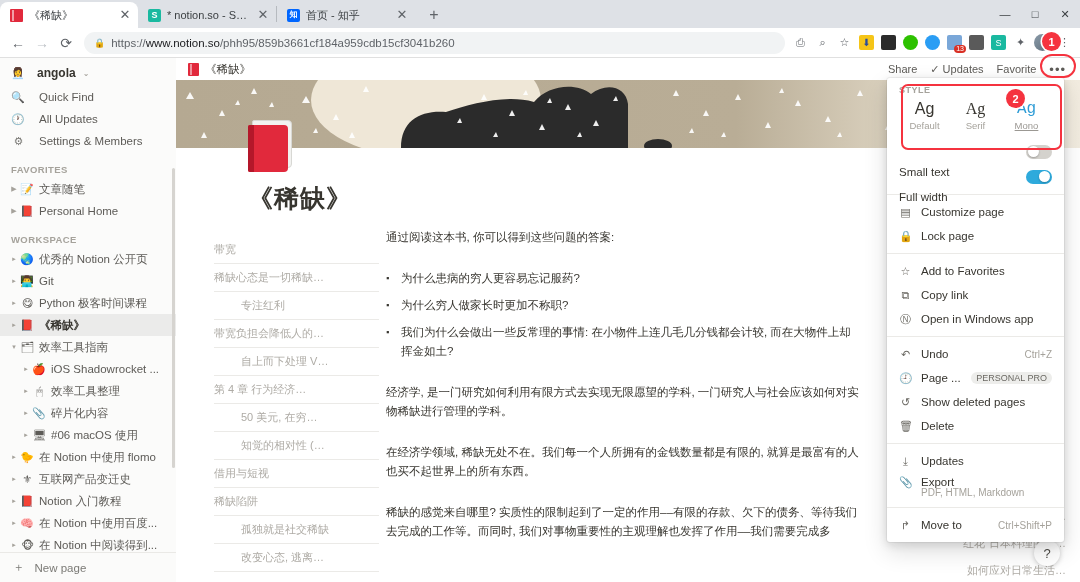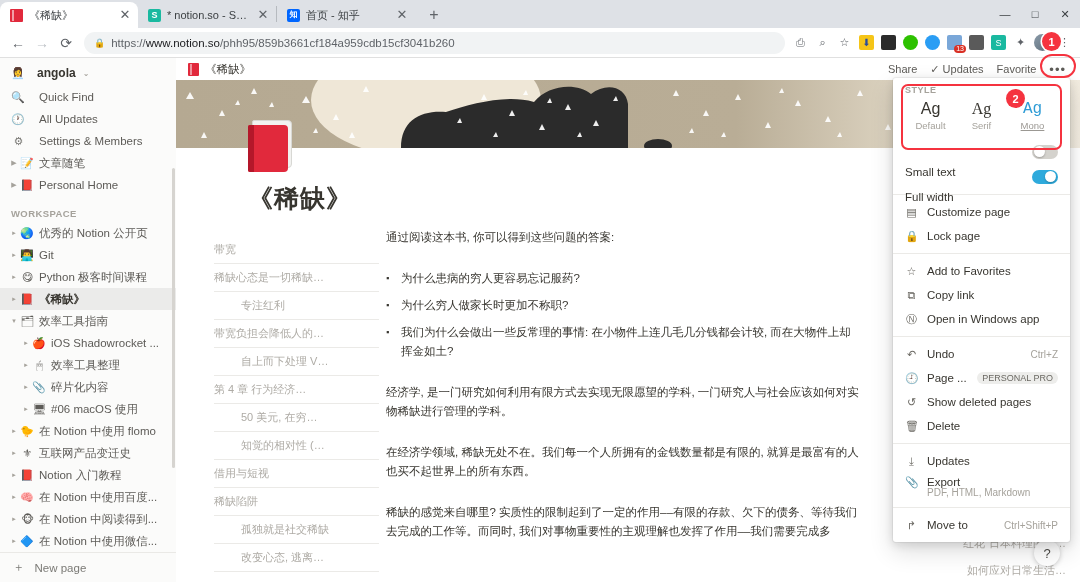--- a/index.html
+++ b/index.html
@@ -129,21 +129,21 @@
   .tr-item { font-size:11px; color:#aeaba5; line-height:27px; white-space:nowrap;
              overflow:hidden; text-overflow:ellipsis; }
 
   .help-btn { position:absolute; right:20px; bottom:16px; width:26px; height:26px;
               border-radius:50%; background:#fff; box-shadow:0 1px 5px rgba(0,0,0,.22);
               display:flex; align-items:center; justify-content:center;
               font-size:13px; color:#4c4a46; }
 
   
   .menu {
-    position:absolute; right:10px; top:78px; width:177px;
+    position:absolute; right:16px; top:78px; width:177px;
     background:#fff; border-radius:3px;
     box-shadow:0 0 0 1px rgba(15,15,15,.05), 0 3px 10px rgba(15,15,15,.12), 0 9px 24px rgba(15,15,15,.14);
     font-size:11.5px; color:#37352f; padding:0 0 5px 0; z-index:20;
   }
   .m-style { padding:7px 12px 8px 12px; position:relative; }
   .m-style-lbl { font-size:9px; color:#a5a29b; font-weight:600; letter-spacing:.5px; margin-bottom:4px; }
   .m-fonts { display:flex; }
   .m-font { flex:1; text-align:center; }
   .m-font .ag { font-size:16px; line-height:20px; color:#37352f; }
   .m-font .nm { font-size:9.5px; color:#a5a29b; margin-top:1px; }
@@ -258,20 +258,21 @@
     </div>
     <div class="sb-row">
       <span class="emj">🕐</span>
       <span class="lbl">All Updates</span>
     </div>
     <div class="sb-row">
       <span class="emj">⚙</span>
       <span class="lbl">Settings &amp; Members</span>
     </div>
 
+    <div class="sb-sec">FAVORITES</div>
     <div class="sb-item">
       <span class="caret">▶</span>
       <span class="emj">📝</span>
       <span class="sb-txt">文章随笔</span>
     </div>
     <div class="sb-item">
       <span class="caret">▶</span>
       <span class="emj">📕</span>
       <span class="sb-txt">Personal Home</span>
     </div>

